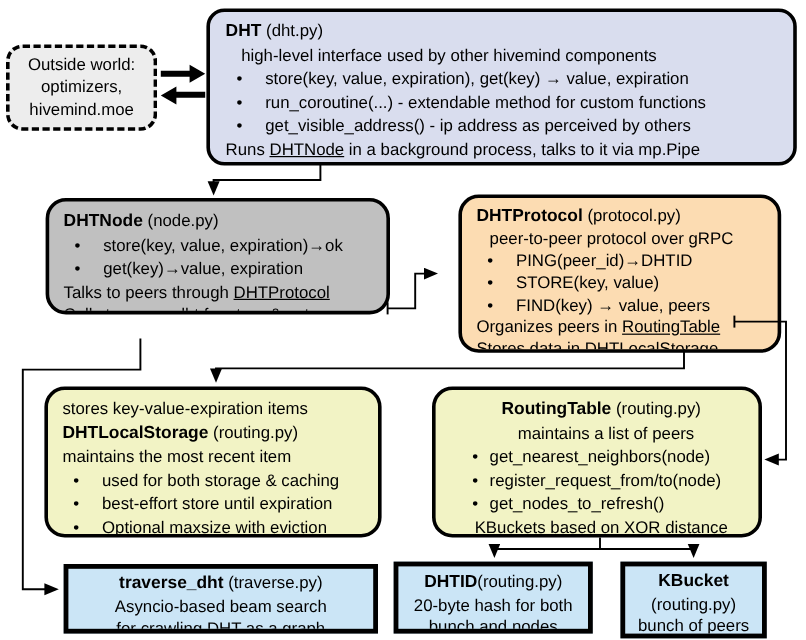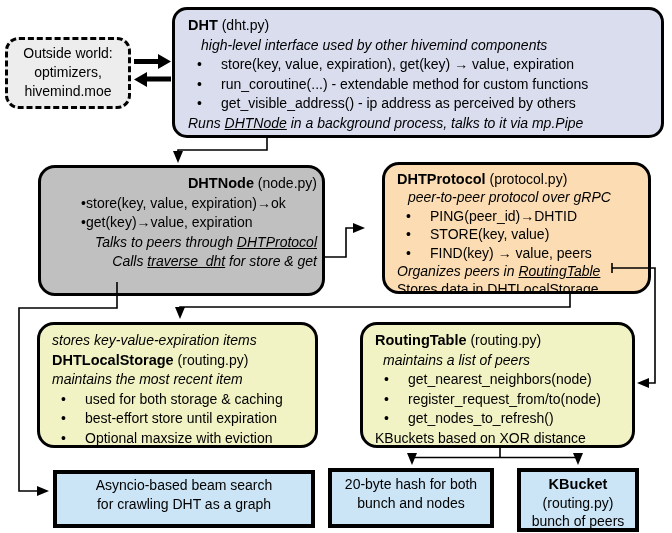--- a/index.html
+++ b/index.html
@@ -6,35 +6,35 @@
   .stage {
     position:relative; width:672px; height:533px; background:#ffffff;
     font-family:"Liberation Sans", sans-serif; color:#000; overflow:hidden;
   }
   svg.connectors { position:absolute; left:0; top:0; width:672px; height:533px; pointer-events:none; z-index:5; }
   .box {
     position:absolute; box-sizing:border-box; border:3.5px solid #000;
     border-radius:17px; font-size:14px; line-height:19.5px; overflow:hidden; z-index:2;
   }
   .t { font-weight:bold; font-size:14.5px; }
-  .it { font-style:italic; }
+  .it { }
   .u { text-decoration:underline; }
   .ind { padding-left:13px; }
   .ln { white-space:nowrap; }
   .li { display:flex; white-space:nowrap; }
   .li .b { flex:none; width:24px; padding-left:9px; }
   #outside {
     left:5px; top:37px; width:126px; height:72px; border:3.5px dashed #000; border-radius:14px;
     background:var(--outside_fill,#ededed); text-align:center; padding-top:4px; line-height:19px;
   }
   #dht  { left:172px; top:7px;  width:492px; height:131px; background:var(--dht_fill,#d9ddee); padding:6px 6px 0 13px; border-radius:15px; }
-  #dhtnode { left:38px; top:165px; width:287px; height:131px; background:var(--dhtnode_fill,#c0c0c0); padding:6px 5px 0 12px;text-align:right; }
+  #dhtnode { left:38px; top:165px; width:287px; height:97px; background:var(--dhtnode_fill,#c0c0c0); padding:6px 5px 0 12px; }
   #dhtprotocol { left:366px; top:162px; width:269px; height:132px; background:var(--dhtprotocol_fill,#fcdcb2); padding:5px 5px 0 12px; line-height:18.4px;margin-left:16px; }
   #dhtlocalstorage { left:37px; top:322px; width:281px; height:126px; background:var(--storage_fill,#f2f3c5); padding:6px 5px 0 12px; }
-  #routingtable { left:360px; top:322px; width:275px; height:126px; background:var(--storage_fill,#f2f3c5); padding:6px 5px 0 12px; }
+  #routingtable { left:360px; top:322px; width:275px; height:126px; background:var(--storage_fill,#f2f3c5); padding:6px 5px 0 12px;text-align:center; }
   .bbox {
     border:4px solid #000; border-radius:0; background:var(--bottom_fill,#cbe5f6);
     text-align:center; line-height:18.5px;
   }
   #traverse { left:53px;  top:470px; width:262px; height:58px; padding-top:2px; }
   #dhtid    { left:328px; top:468px; width:166px; height:60px; padding:3px 1px 0; }
   #kbucket  { left:517px; top:468px; width:122px; height:64px; padding-top:3px; }
 </style>
 </head>
 <body>
@@ -155,25 +155,27 @@
         <span>register_request_from/to(node)</span>
       </div>
     <div class="li">
         <span class="b">•</span>
         <span>get_nodes_to_refresh()</span>
       </div>
     <div class="ln">KBuckets based on XOR distance</div>
   </div>
 
   <div class="box bbox" id="traverse">
+    <div class="ln"><span class="t">traverse_dht</span><span> (traverse.py)</span></div>
     <div class="ln">Asyncio-based beam search</div>
     <div class="ln">for crawling DHT as a graph</div>
   </div>
 
   <div class="box bbox" id="dhtid">
+    <div class="ln"><span class="t">DHTID</span><span>(routing.py)</span></div>
     <div class="ln">20-byte hash for both</div>
     <div class="ln">bunch and nodes</div>
   </div>
 
   <div class="box bbox" id="kbucket">
     <div class="ln t">KBucket</div>
     <div class="ln">(routing.py)</div>
     <div class="ln">bunch of peers</div>
   </div>
 

